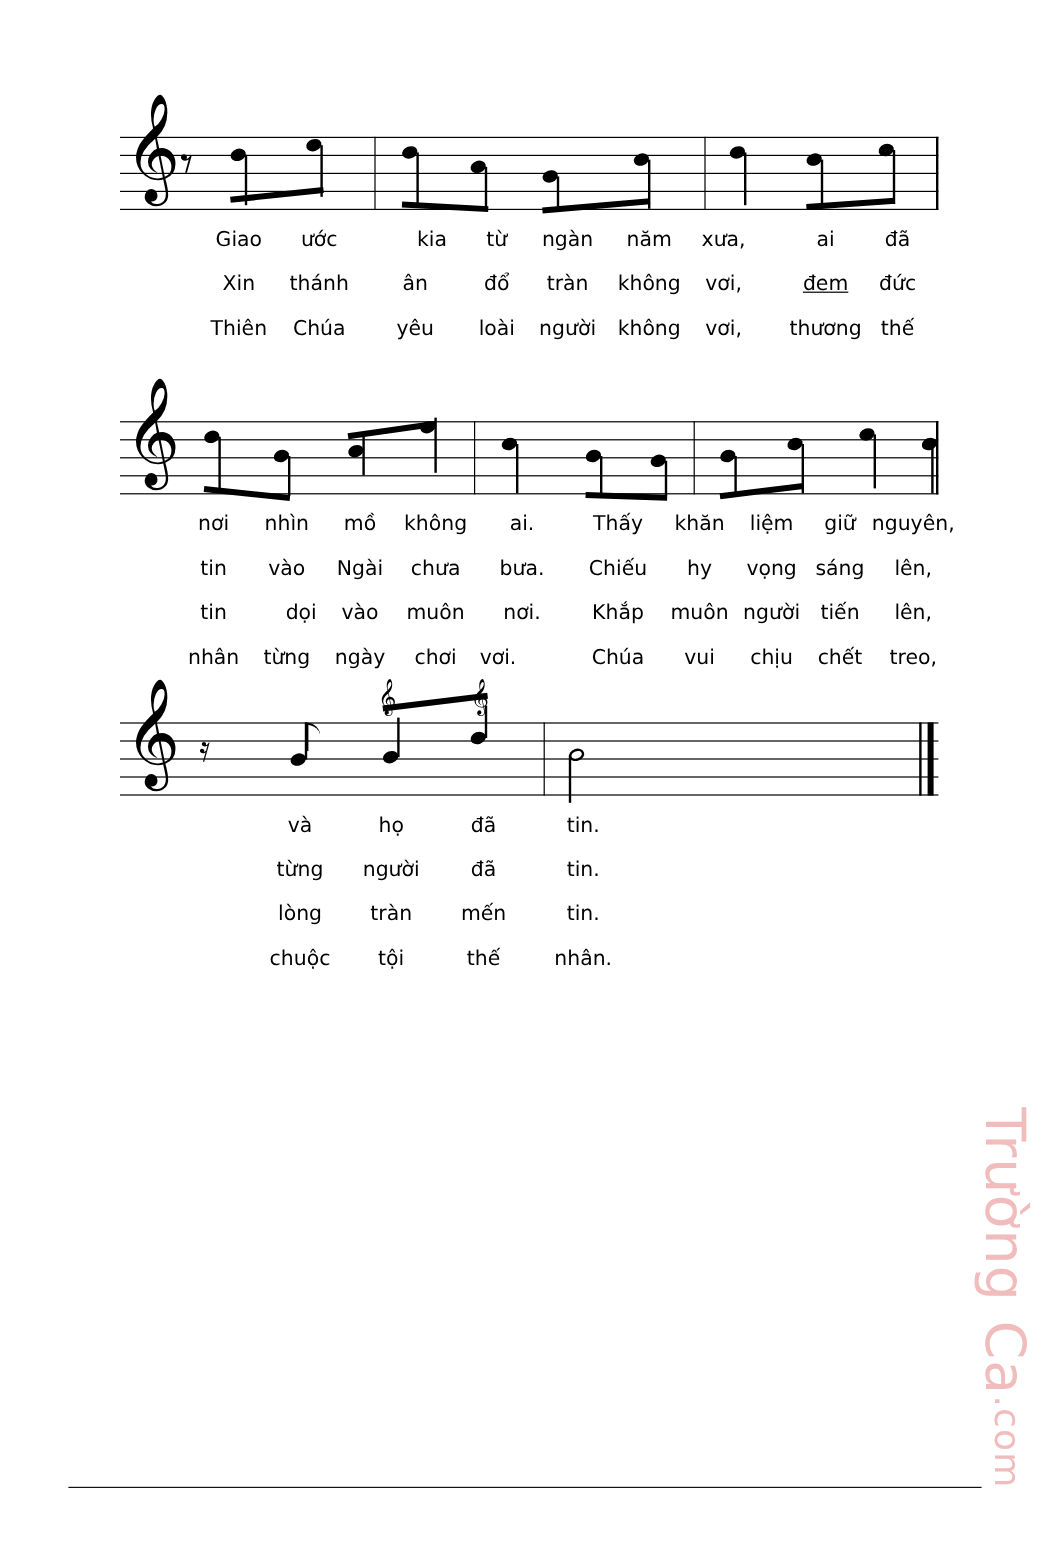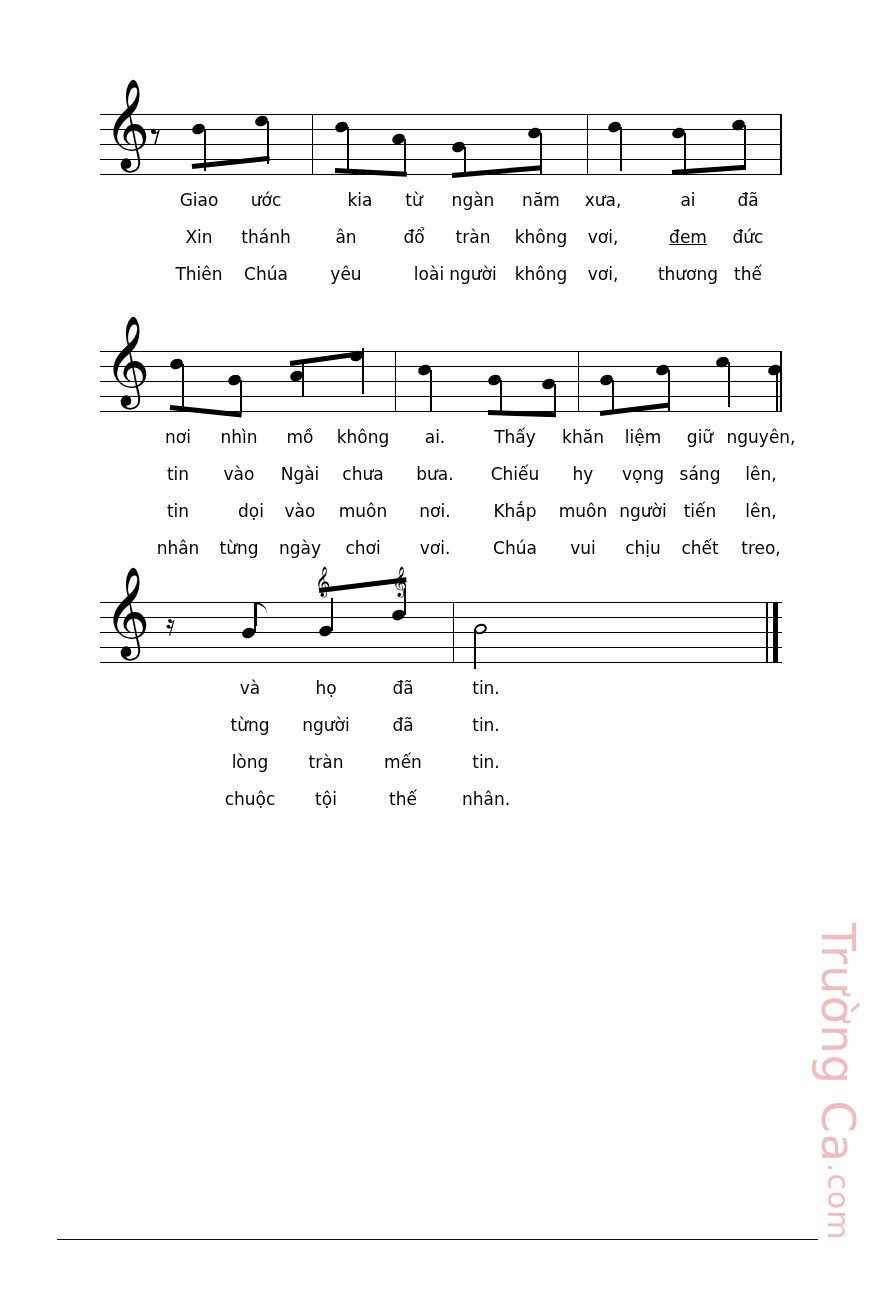--- a/index.html
+++ b/index.html
@@ -251,21 +251,21 @@
         <span class="lyric-word" style="left: 373px;">tràn</span>
         <span class="lyric-word" style="left: 441px;">không</span>
         <span class="lyric-word" style="left: 503px;">vơi,</span>
         <span class="lyric-word" style="left: 588px; text-decoration: underline;">đem</span>
         <span class="lyric-word" style="left: 648px;">đức</span>
       </div>
     <div class="lyric-row" id="s1r3">
         <span class="lyric-word" style="left: 99px;">Thiên</span>
         <span class="lyric-word" style="left: 166px;">Chúa</span>
         <span class="lyric-word" style="left: 246px;">yêu</span>
-        <span class="lyric-word" style="left: 314px; margin-left: 15px;">loài</span>
+        <span class="lyric-word" style="left: 314px;">loài</span>
         <span class="lyric-word" style="left: 373px;">người</span>
         <span class="lyric-word" style="left: 441px;">không</span>
         <span class="lyric-word" style="left: 503px;">vơi,</span>
         <span class="lyric-word" style="left: 588px;">thương</span>
         <span class="lyric-word" style="left: 648px;">thế</span>
       </div>
   </div>
 
   <div class="system" style="top:351px;">
     <div class="staff">
@@ -349,21 +349,21 @@
         <span class="lyric-word" style="left: 483px;">muôn</span>
         <span class="lyric-word" style="left: 543px;">người</span>
         <span class="lyric-word" style="left: 600px;">tiến</span>
         <span class="lyric-word" style="left: 661px;">lên,</span>
       </div>
     <div class="lyric-row" id="s2r3">
         <span class="lyric-word" style="left: 78px;">nhân</span>
         <span class="lyric-word" style="left: 139px;">từng</span>
         <span class="lyric-word" style="left: 200px;">ngày</span>
         <span class="lyric-word" style="left: 263px;">chơi</span>
-        <span class="lyric-word" style="left: 335px;">vơi.</span>
+        <span class="lyric-word" style="left: 315px;">vơi.</span>
         <span class="lyric-word" style="left: 415px;">Chúa</span>
         <span class="lyric-word" style="left: 483px;">vui</span>
         <span class="lyric-word" style="left: 543px;">chịu</span>
         <span class="lyric-word" style="left: 600px;">chết</span>
         <span class="lyric-word" style="left: 661px;">treo,</span>
       </div>
   </div>
 
   <div class="system" style="top:602px;">
     <div class="staff">

